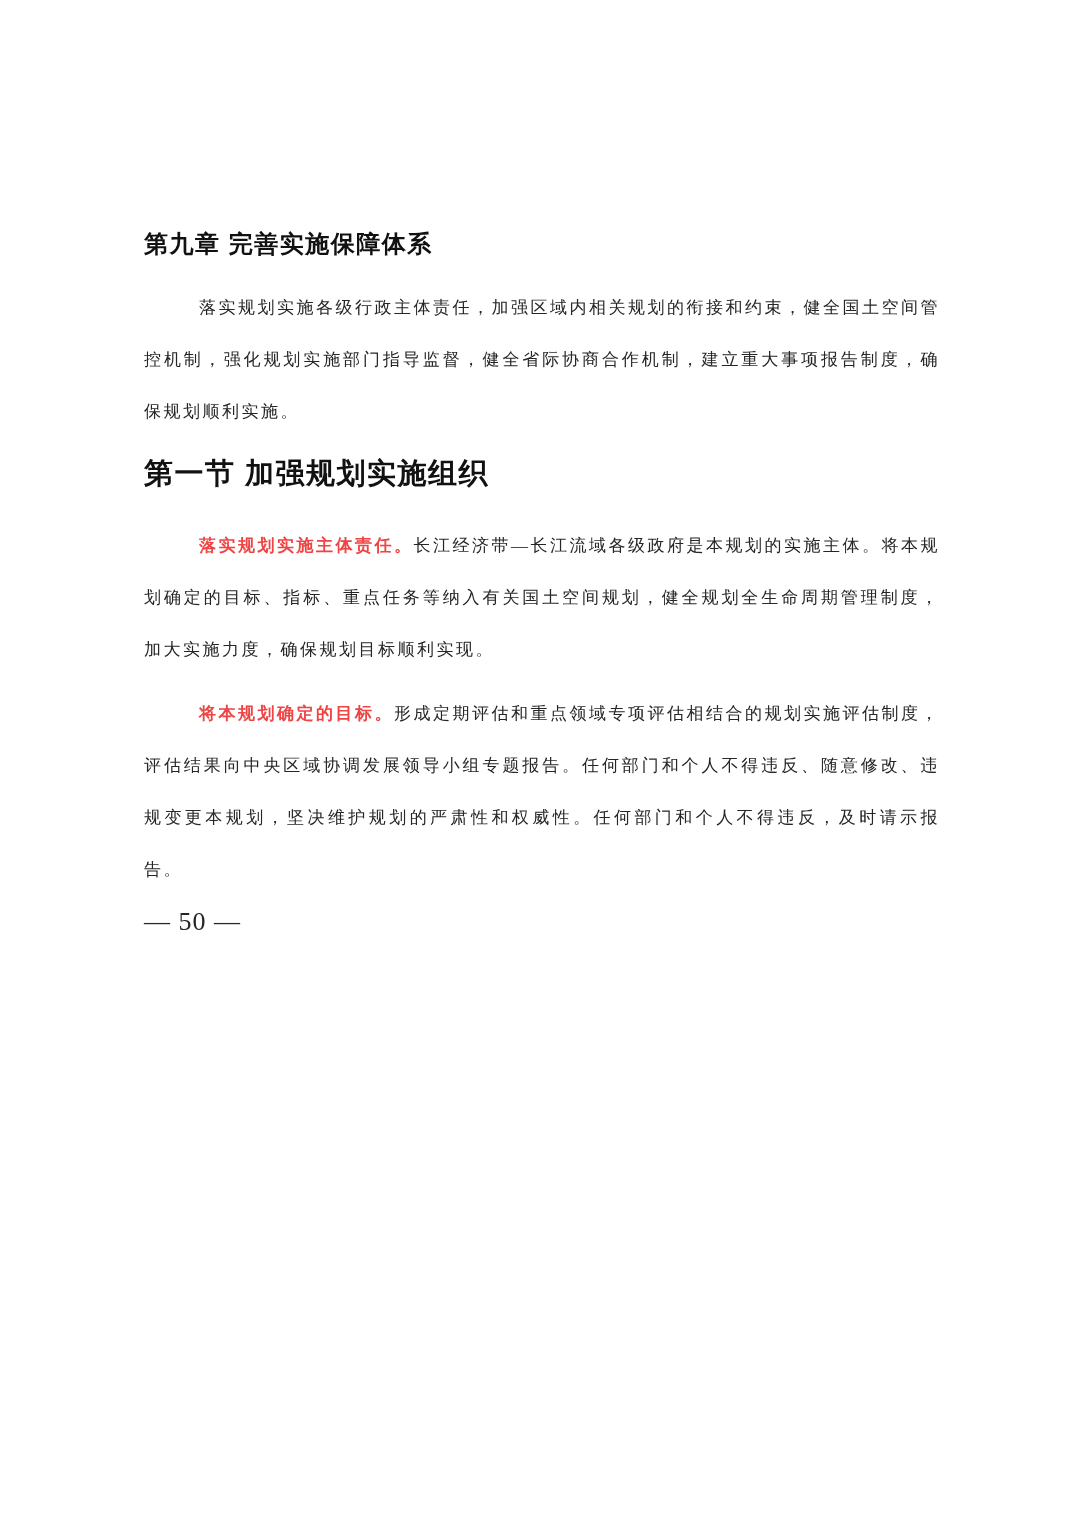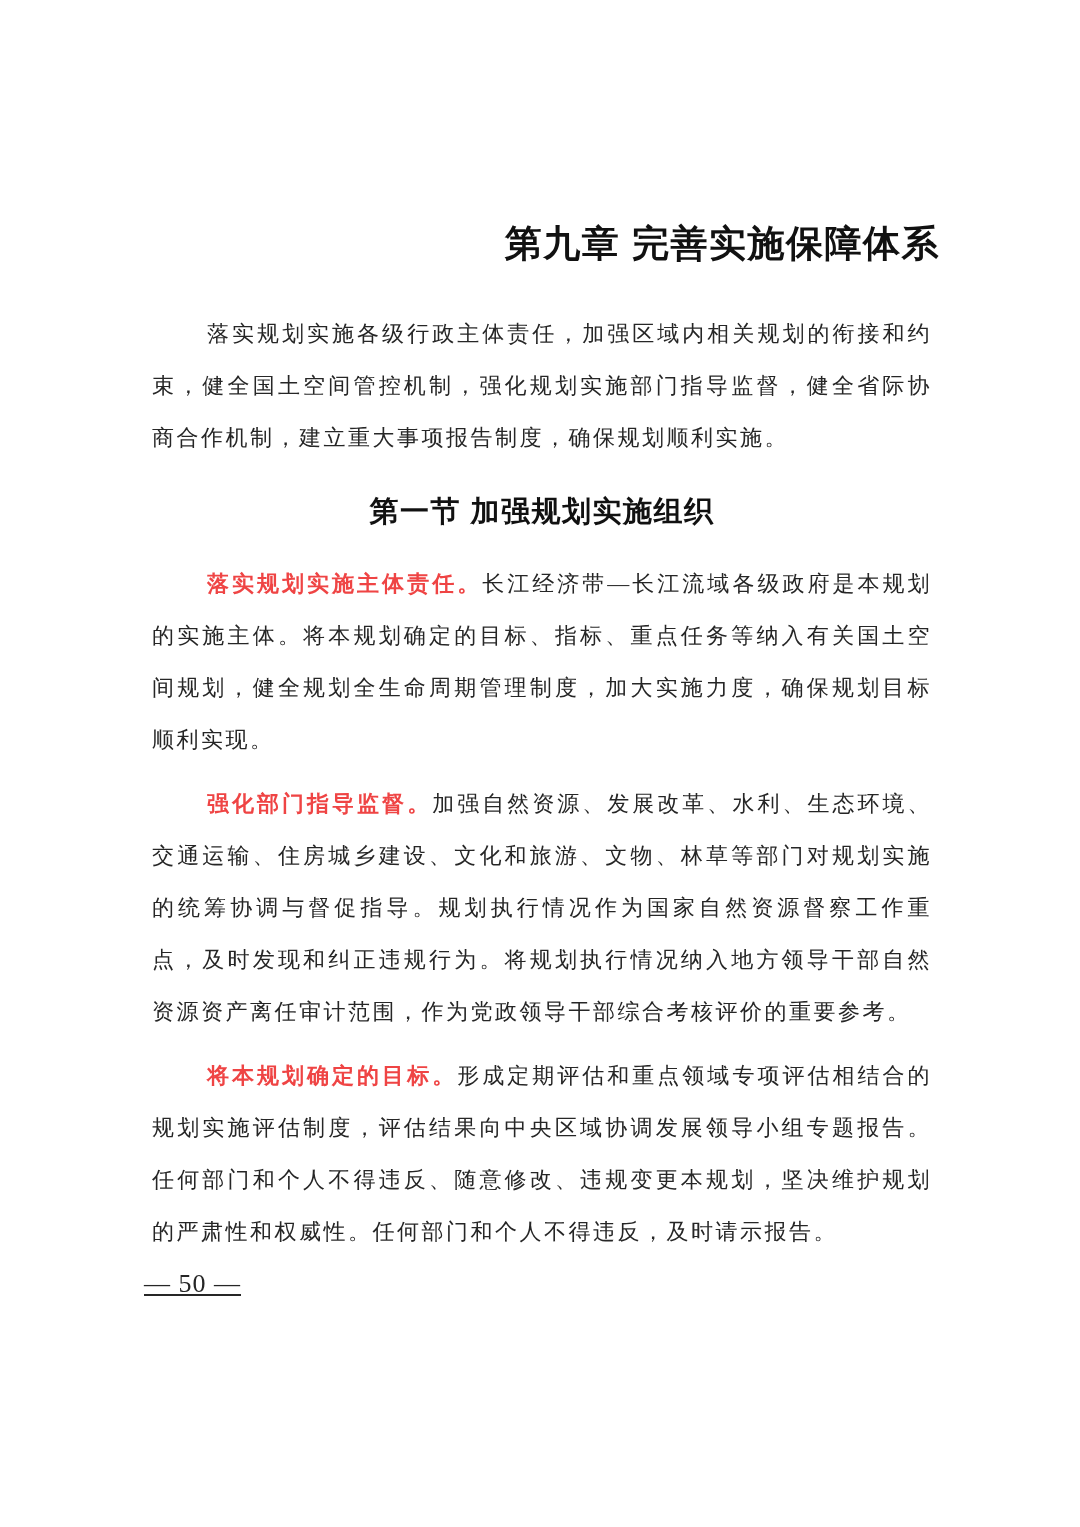--- a/index.html
+++ b/index.html
@@ -12,44 +12,44 @@
     width: 1080px;
     height: 1527px;
     background: #ffffff;
     box-sizing: border-box;
     padding: 224px 140px 0 144px;
     overflow: hidden;
     font-family: "Liberation Serif", "DejaVu Serif", serif;
     color: #262626;
   }
   .chapter-title {
-    margin: 0 0 44px 0;
+    margin: 0 0 18px 0;
     font-family: "Liberation Sans", "DejaVu Sans", sans-serif;
-    font-size: 37px;
+    font-size: 24px;
     font-weight: bold;
     line-height: 40px;
     letter-spacing: 1.5px;
-    text-align: right;
+    text-align: left;
     color: #111111;
     white-space: nowrap;
   }
   .section-heading {
-    margin: 24px 0 24px 0;
+    margin: 12px 0 24px 0;
     font-family: "Liberation Sans", "DejaVu Sans", sans-serif;
     font-size: 29px;
     font-weight: bold;
     line-height: 46px;
     letter-spacing: 1.5px;
-    text-align: center;
+    text-align: left;
     color: #111111;
     white-space: nowrap;
   }
   .body-para {
-    margin: 8px;
-    font-size: 22px;
+    margin: 0;
+    font-size: 17px;
     line-height: 52px;
     letter-spacing: 2.5px;
     text-align: justify;
     text-justify: inter-character;
     text-indent: 55px;
     color: #262626;
   }
   .body-para.spaced {
     margin-top: 12px;
   }
@@ -58,35 +58,33 @@
     color: #ef4444;
   }
   .page-number {
     margin-top: 8px;
     font-size: 26px;
     line-height: 36px;
     letter-spacing: 1px;
     text-align: left;
     color: #262626;
     font-family: "Liberation Serif", "DejaVu Serif", serif;
-    text-decoration: underline;
   }
 </style>
 </head>
 <body>
 
 <div class="page">
 
   <h1 class="chapter-title">第九章 完善实施保障体系</h1>
 
   <p class="body-para">落实规划实施各级行政主体责任，加强区域内相关规划的衔接和约束，健全国土空间管控机制，强化规划实施部门指导监督，健全省际协商合作机制，建立重大事项报告制度，确保规划顺利实施。</p>
 
   <h2 class="section-heading">第一节 加强规划实施组织</h2>
 
   <p class="body-para"><span class="lead">落实规划实施主体责任。</span><span>长江经济带—长江流域各级政府是本规划的实施主体。将本规划确定的目标、指标、重点任务等纳入有关国土空间规划，健全规划全生命周期管理制度，加大实施力度，确保规划目标顺利实现。</span></p>
 
-  <p class="body-para spaced"><span class="lead">强化部门指导监督。</span><span>加强自然资源、发展改革、水利、生态环境、交通运输、住房城乡建设、文化和旅游、文物、林草等部门对规划实施的统筹协调与督促指导。规划执行情况作为国家自然资源督察工作重点，及时发现和纠正违规行为。将规划执行情况纳入地方领导干部自然资源资产离任审计范围，作为党政领导干部综合考核评价的重要参考。</span></p>
 
   <p class="body-para spaced"><span class="lead">将本规划确定的目标。</span><span>形成定期评估和重点领域专项评估相结合的规划实施评估制度，评估结果向中央区域协调发展领导小组专题报告。任何部门和个人不得违反、随意修改、违规变更本规划，坚决维护规划的严肃性和权威性。任何部门和个人不得违反，及时请示报告。</span></p>
 
   <div class="page-number">— 50 —</div>
 
 </div>
 
 </body></html>

